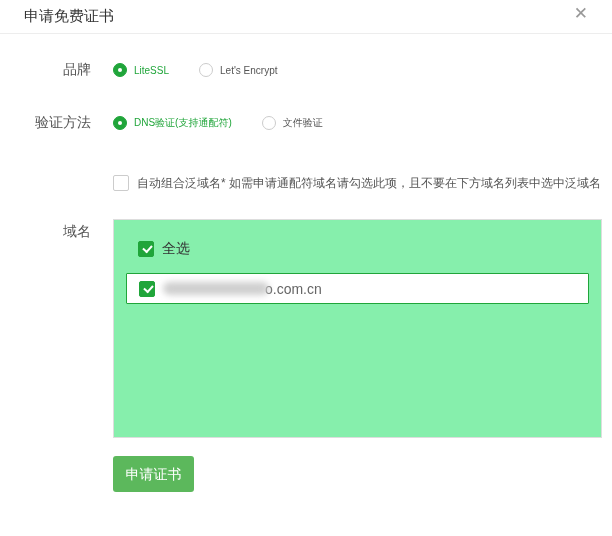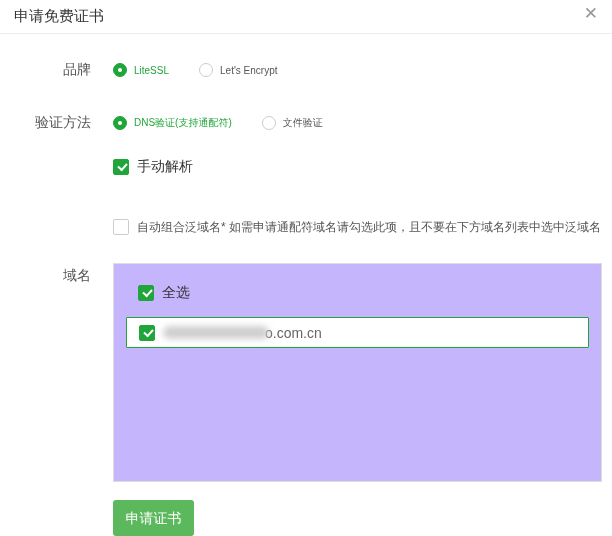--- a/index.html
+++ b/index.html
@@ -6,21 +6,21 @@
   html, body { background: #ffffff; }
   body {
     font-family: "Liberation Sans", "DejaVu Sans", sans-serif;
     width: 612px; height: 536px; overflow: hidden; position: relative;
   }
   .dialog { width: 612px; height: 536px; background: #fff; }
 
   
   .dlg-header {
     height: 34px; display: flex; align-items: center; justify-content: space-between;
-    padding: 0 14px; border-bottom: 1px solid #ededed;
+    padding: 0 24px; border-bottom: 1px solid #ededed;
   }
   .dlg-title { font-size: 15px; color: #333; }
   .dlg-close {
     font-size: 17px; color: #999; cursor: pointer; line-height: 1;
     margin-top: -6px; user-select: none;
   }
 
   
   .dlg-body { padding-left: 35px; }
   .form-row { display: flex; align-items: center; }
@@ -61,21 +61,21 @@
   .checkbox.checked::after {
     content: ""; position: absolute; left: 4px; top: 3px; width: 7px; height: 4px;
     border-left: 2px solid #fff; border-bottom: 2px solid #fff;
     transform: rotate(-48deg);
   }
   .cb-label { font-size: 14px; color: #333; margin-left: 8px; cursor: pointer; }
   .note-text { font-size: 12px; color: #555; margin-left: 8px; cursor: pointer; white-space: nowrap; }
 
   
   .domain-box {
-    width: 489px; height: 219px; border: 1px solid #ddd; background: #c4b5fd;
+    width: 489px; height: 219px; border: 1px solid #ddd; background: #86efac;
     padding: 20px 12px 0 12px; overflow: hidden;
   }
   .select-all-row { display: flex; align-items: center; padding-left: 12px; }
   .domain-item {
     margin-top: 15px; height: 31px; border: 1px solid #20a53a; border-radius: 1px;
     width: 463px; display: flex; align-items: center; padding: 0 10px 0 12px;
     cursor: pointer; background: #fff;
   }
   .domain-text { display: flex; align-items: center; margin-left: 8px; font-size: 14px; color: #666; }
   .blur-mask {
@@ -124,27 +124,20 @@
           <span class="radio-circle"></span>
           <span class="radio-label">DNS验证(支持通配符)</span>
         </span>
         <span class="radio-item">
           <span class="radio-circle"></span>
           <span class="radio-label">文件验证</span>
         </span>
       </div>
     </div>
 
-    <div class="form-row row-manual">
-      <span class="form-label"></span>
-      <div class="controls">
-        <span class="checkbox checked"></span>
-        <span class="cb-label">手动解析</span>
-      </div>
-    </div>
 
     <div class="form-row row-note">
       <span class="form-label"></span>
       <div class="controls">
         <span class="checkbox"></span>
         <span class="note-text">自动组合泛域名* 如需申请通配符域名请勾选此项，且不要在下方域名列表中选中泛域名</span>
       </div>
     </div>
 
     <div class="form-row row-domain">

